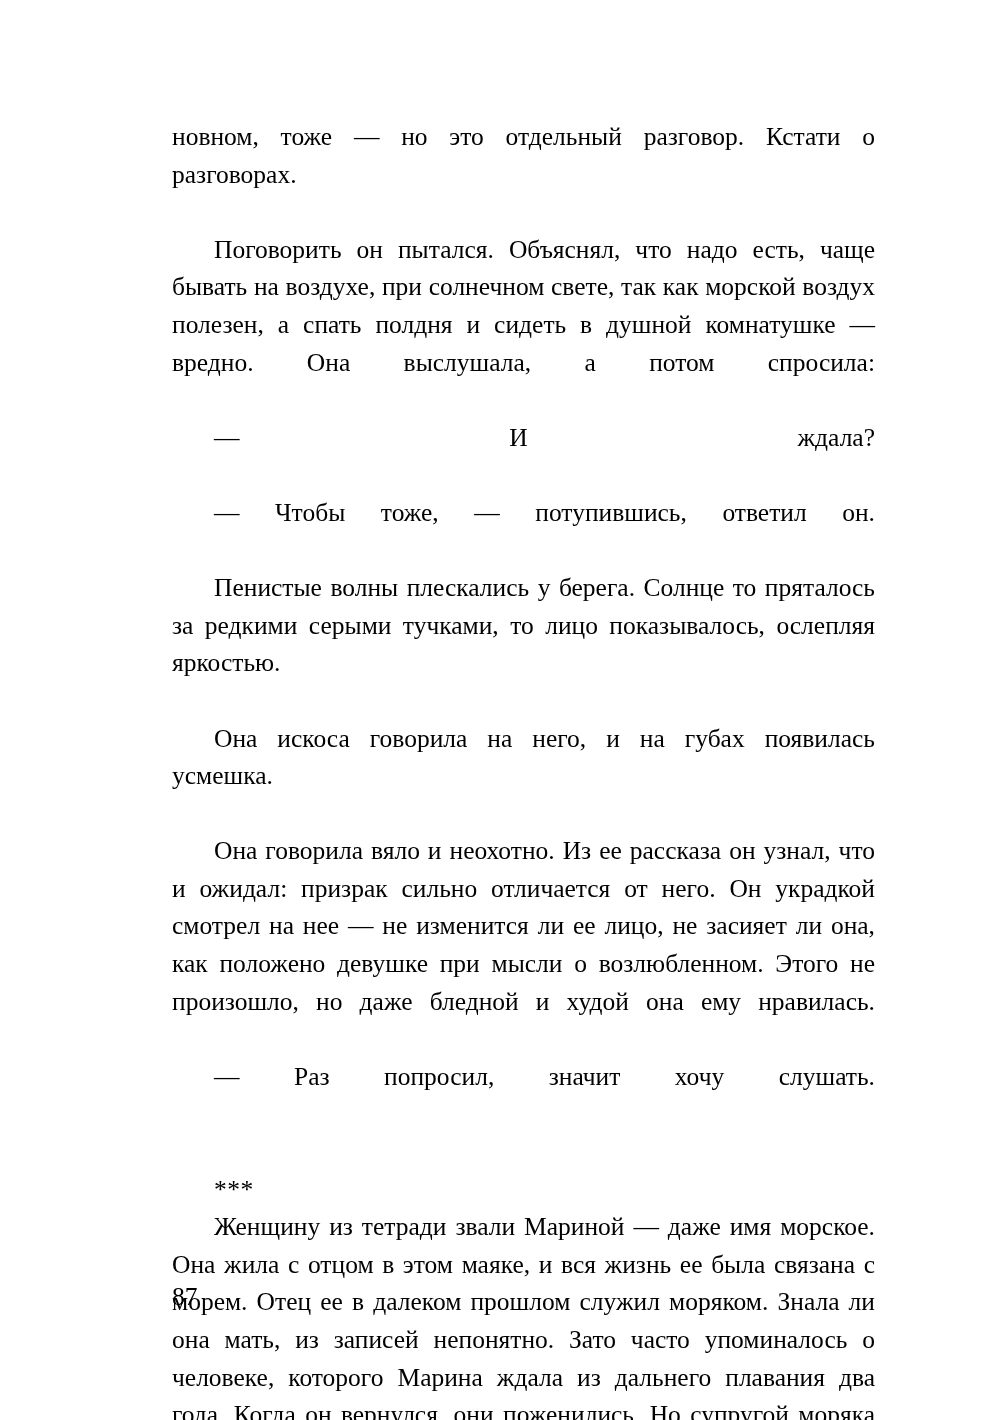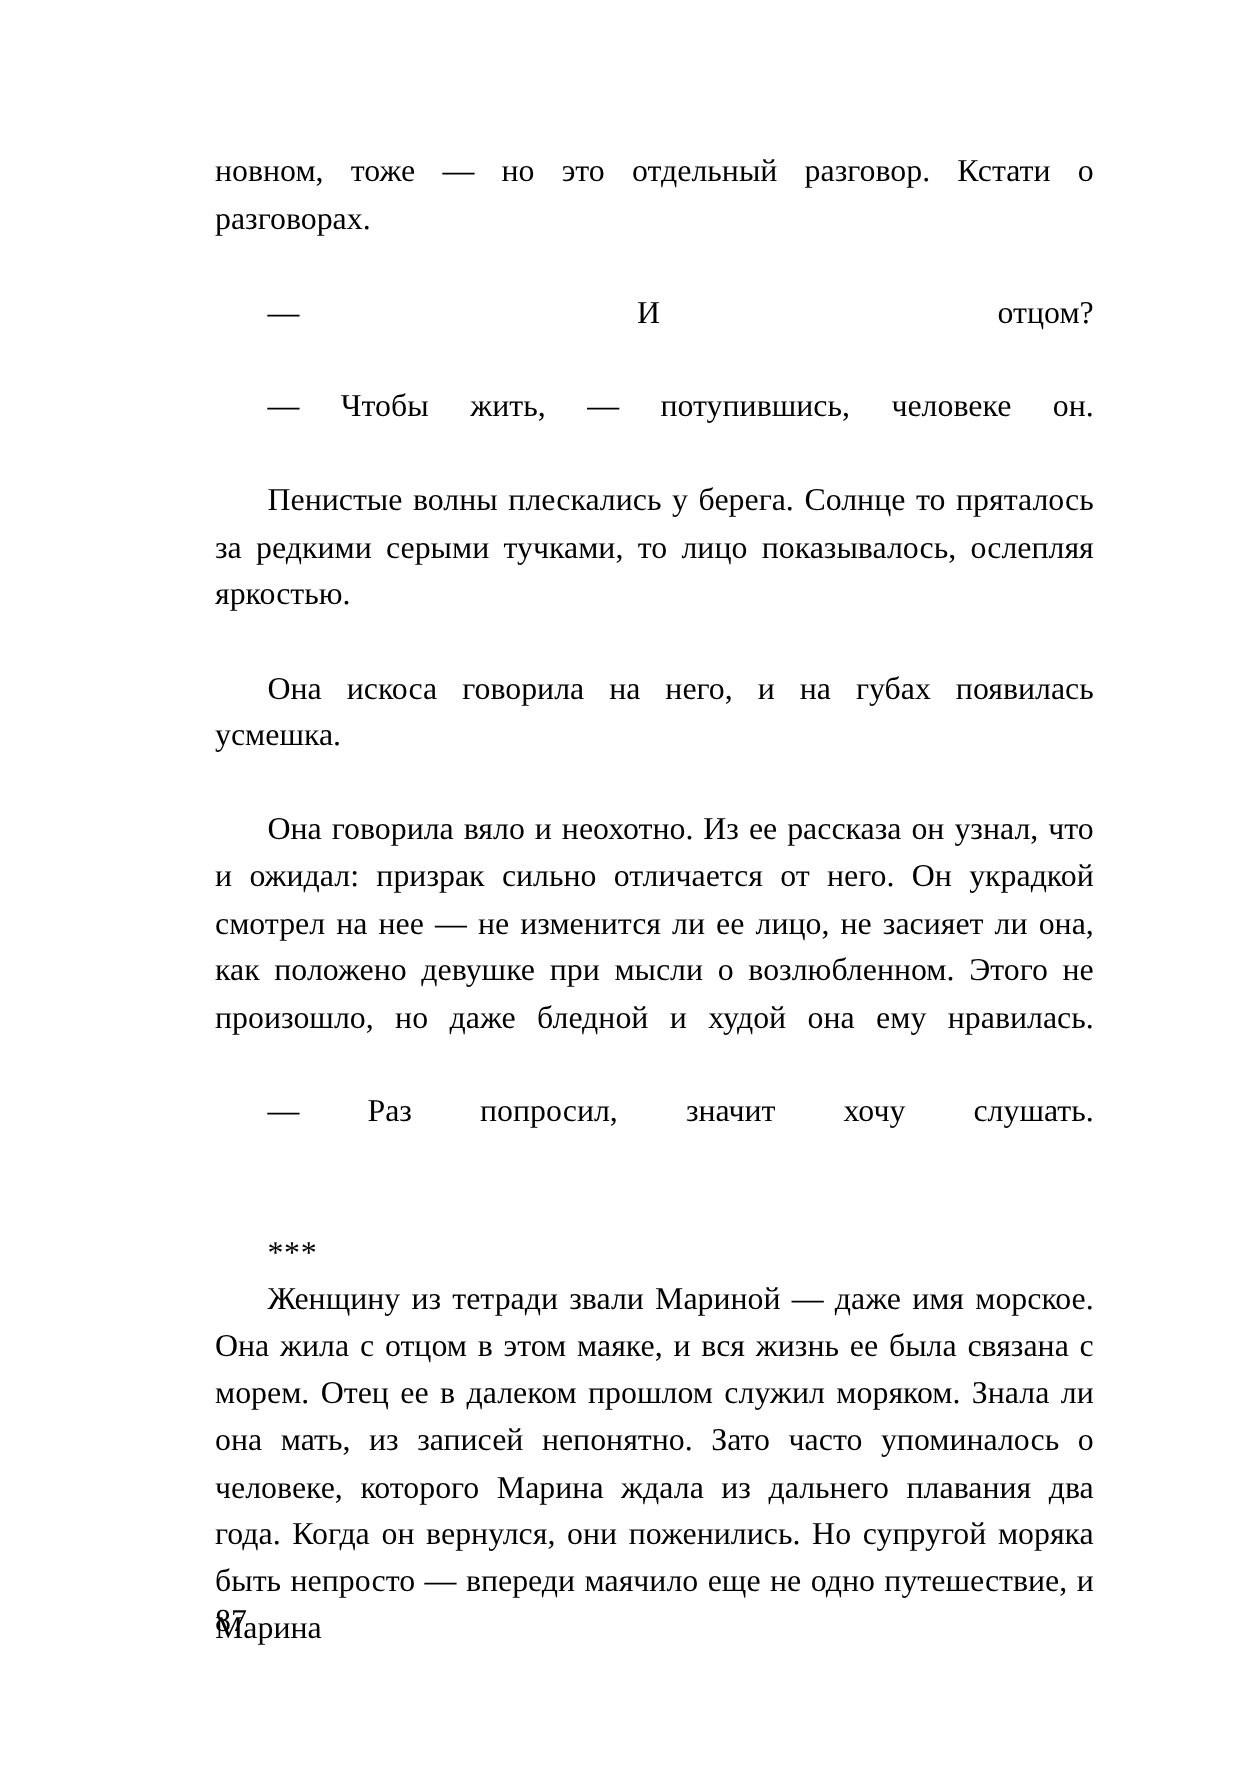--- a/index.html
+++ b/index.html
@@ -86,24 +86,25 @@
 </style>
 </head>
 <body>
 
 <div class="page">
 
   <div class="text-column body-text">
 
     <p class="para continued">новном, тоже — но это отдельный разговор. Кстати о разговорах.</p>
 
+    <p class="para">Поговорить он пытался. Объяснял, что надо есть, чаще бывать на воздухе, при солнечном свете, так как морской воздух полезен, а спать полдня и сидеть в душ­ной комнатушке — вредно. Она выслушала, а потом спросила:</p>
 
-    <p class="para dialogue">— И отцом?</p>
+    <p class="para dialogue">— И ждала?</p>
 
-    <p class="para dialogue">— Чтобы жить, — потупившись, человеке он.</p>
+    <p class="para dialogue">— Чтобы тоже, — потупившись, ответил он.</p>
 
 
     <p class="para">Пенистые волны плескались у берега. Солнце то пря­талось за редкими серыми тучками, то лицо показыва­лось, ослепляя яркостью.</p>
 
 
     <p class="para">Она искоса говорила на него, и на губах появилась усмешка.</p>
 
     <p class="para">Она говорила вяло и неохотно. Из ее рассказа он узнал, что и ожидал: призрак сильно отличается от него. Он украдкой смотрел на нее — не изменится ли ее лицо, не засияет ли она, как положено девушке при мысли о возлюбленном. Этого не произошло, но даже бледной и худой она ему нравилась.</p>
 
     <p class="para dialogue">— Раз попросил, значит хочу слушать.</p>

